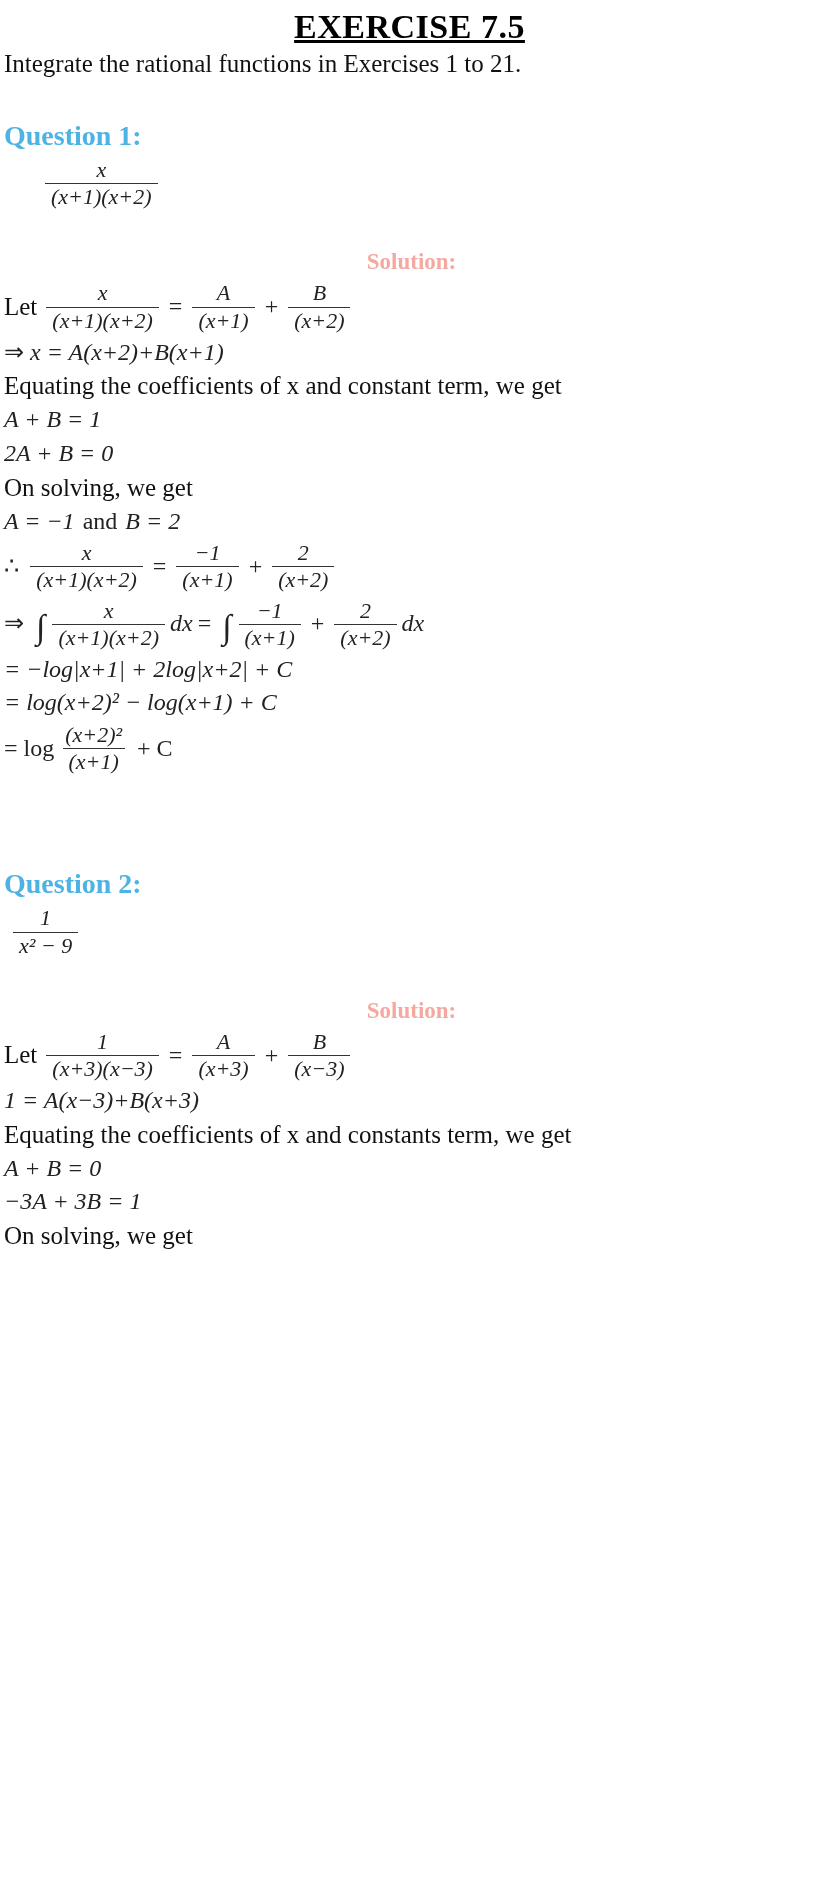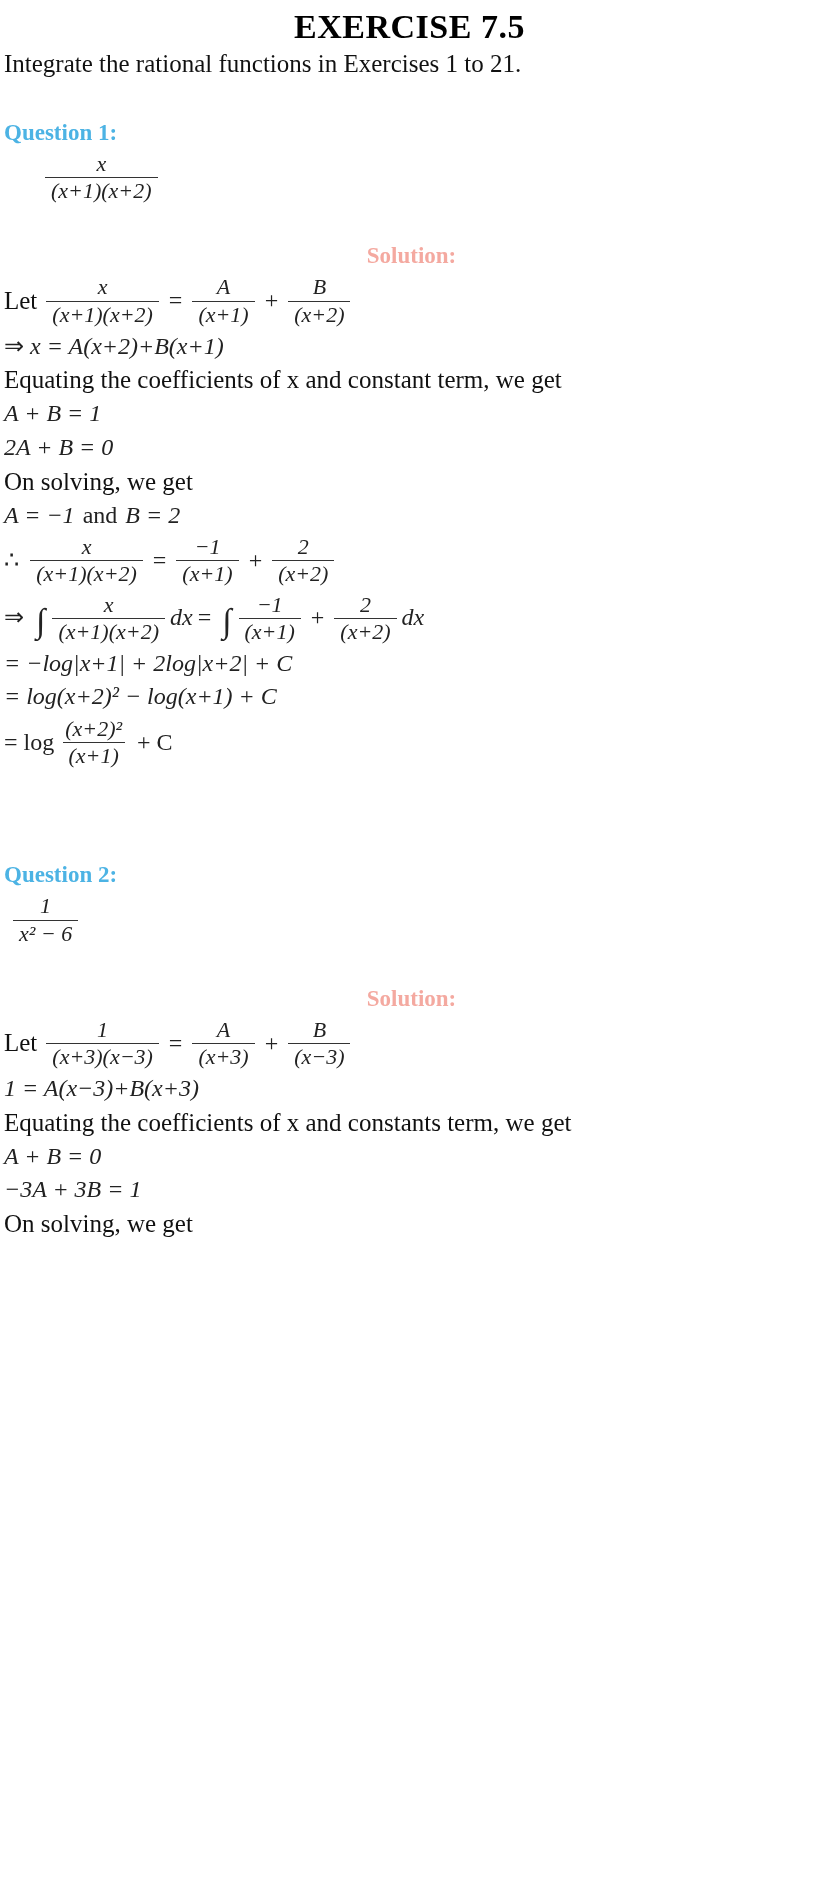--- a/index.html
+++ b/index.html
@@ -20,32 +20,33 @@
     box-sizing: border-box;
     padding: 0 0 10px 0;
     position: relative;
   }
   .exercise-title {
     text-align: center;
     font-family: "Liberation Serif", serif;
     font-weight: bold;
     font-size: 34px;
     letter-spacing: 0.5px;
+    text-decoration: underline;
     margin: 6px 0 0 0;
     padding-top: 2px;
     color: #000000;
   }
   .intro {
     font-size: 25px;
     margin: 100px 0 0 4px;
     color: #111111;
   }
   .qhead {
     font-weight: bold;
-    font-size: 23px;
+    font-size: 28px;
     color: #4cb3e4;
     margin: 42px 0 6px 4px;
   }
   .solhead {
     font-weight: bold;
     font-size: 23px;
     color: #f4a9a0;
     margin: 40px 0 4px 4px;
     text-align: center;
   }
@@ -223,21 +224,21 @@
     <span class="romantext" style="margin-left:4px;">+ C</span>
   </div>
 
   <div class="spacer-lg"></div>
 
   <div class="qhead">Question 2:</div>
 
   <div class="mathline indent1">
     <span class="frac">
       <span class="num">1</span>
-      <span class="den">x² − 6</span>
+      <span class="den">x² − 9</span>
     </span>
   </div>
 
   <div class="solhead">Solution:</div>
 
   <div class="mathline">
     <span class="lead">Let</span>
     <span class="frac">
       <span class="num">1</span>
       <span class="den">(x+3)(x−3)</span>

